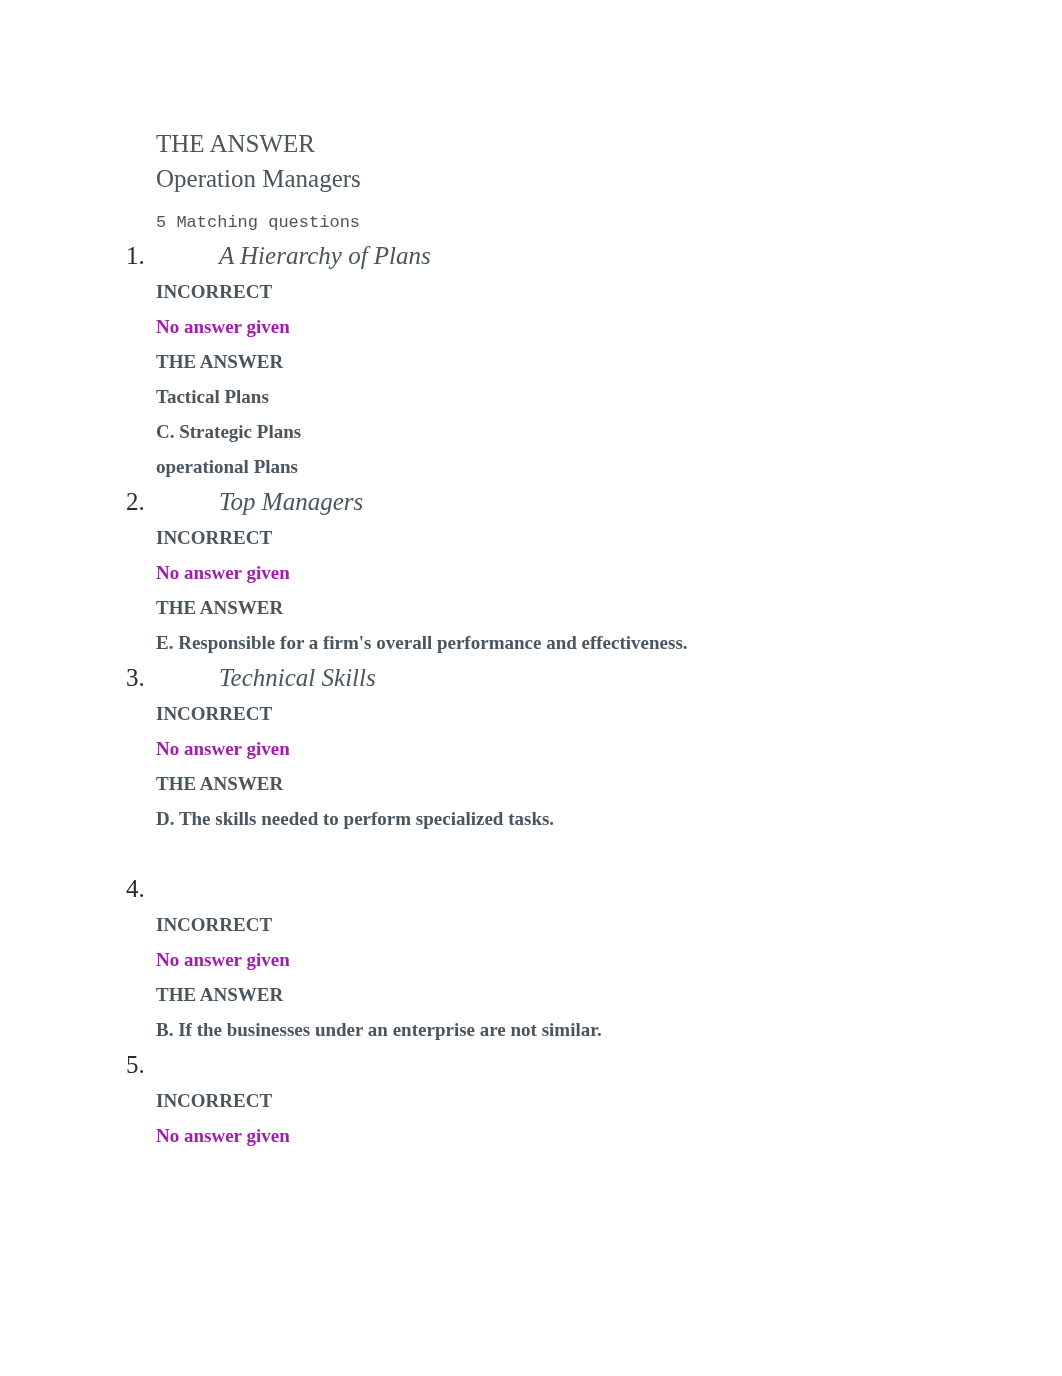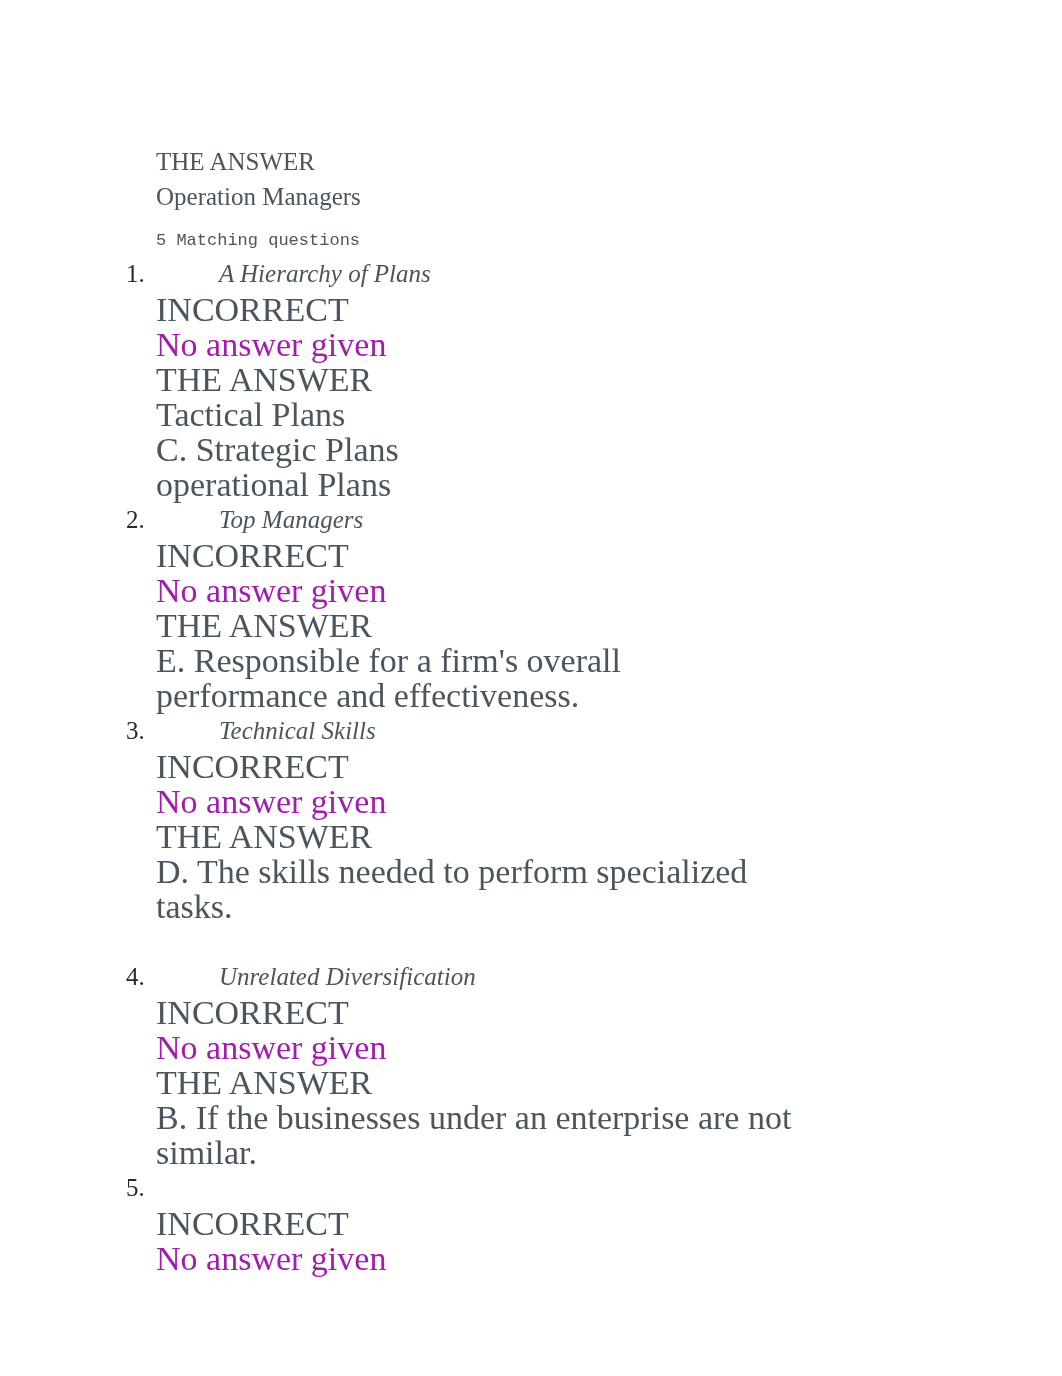--- a/index.html
+++ b/index.html
@@ -15,21 +15,20 @@
     -webkit-font-smoothing: antialiased;
     overflow: hidden;
   }
 
   .page {
     position: relative;
     width: 1062px;
     height: 1023px;
     box-sizing: border-box;
     padding: 126px 0 16px 0;
-    margin-top: 18px;
   }
 
   .doc-header {
     margin-left: 156px;
   }
   .doc-header .hline {
     font-size: 25px;
     line-height: 35px;
     color: #4a555e;
     white-space: pre;
@@ -77,25 +76,26 @@
     line-height: 36px;
     color: #4a555e;
     white-space: pre;
     font-style: italic;
   }
 
   .qbody {
     margin-left: 156px;
   }
   .bline {
-    font-size: 34px;
+    font-size: 19px;
     line-height: 35px;
     color: #4a555e;
     white-space: pre-wrap;
     max-width: 640px;
+    font-weight: bold;
   }
   .bline.red {
     color: #a21caf;
   }
   .bline.blank {
     white-space: pre;
   }
 </style>
 </head>
 <body>
@@ -145,21 +145,20 @@
           <div class="bline">INCORRECT</div>
           <div class="bline red">No answer given</div>
           <div class="bline">THE ANSWER</div>
           <div class="bline">D. The skills needed to perform specialized tasks.</div>
           <div class="bline blank">&nbsp;</div>
         </div>
       </li>
       <li class="qitem">
         <div class="qtitle-row">
           <span class="qnum">4.</span>
-          <span class="qtitle">Unrelated Diversification</span>
         </div>
         <div class="qbody">
           <div class="bline">INCORRECT</div>
           <div class="bline red">No answer given</div>
           <div class="bline">THE ANSWER</div>
           <div class="bline">B. If the businesses under an enterprise are not similar.</div>
         </div>
       </li>
       <li class="qitem">
         <div class="qtitle-row">

